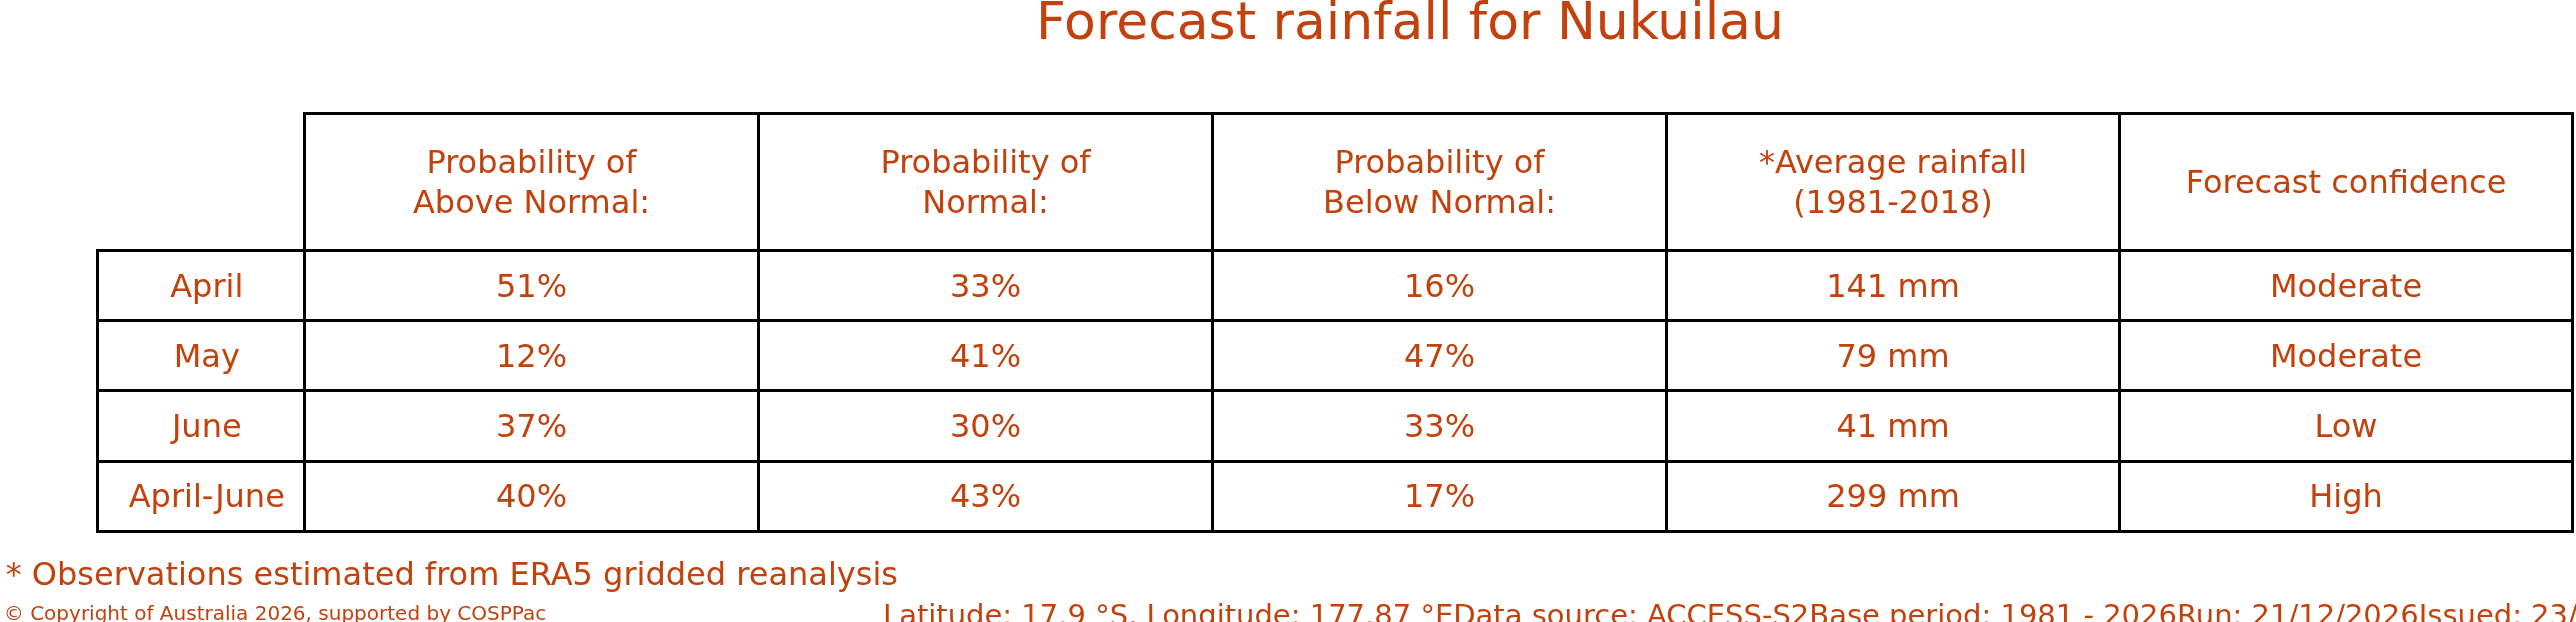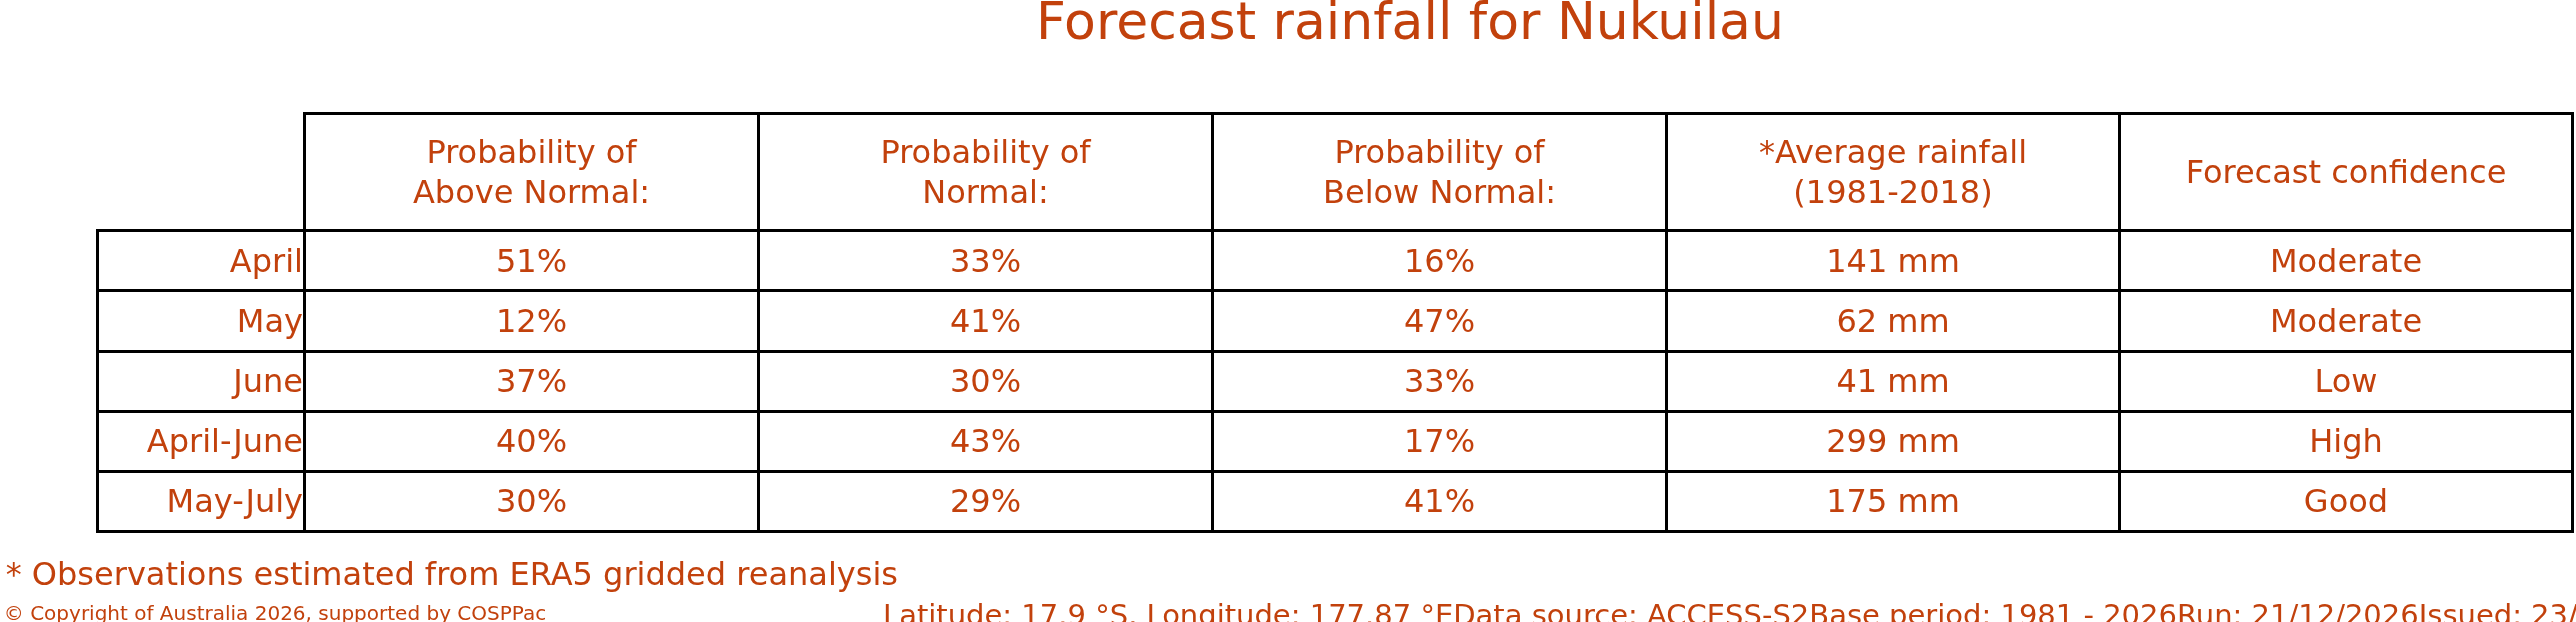--- a/index.html
+++ b/index.html
@@ -46,21 +46,21 @@
   table.forecast tr.data-row { height: 60px; }
   table.forecast th.col-header {
     line-height: 1.26;
     white-space: pre-line;
   }
   table.forecast td.ghost, table.forecast th.ghost {
     border: none;
     background: transparent;
   }
   table.forecast td.period-cell {
-    text-align: right;
+    text-align: center;
     padding-left: 11.5px;
   }
   .footnote {
     position: absolute;
     left: 5.7px;
     top: 555px;
     font-size: 32px;
     white-space: nowrap;
   }
   .copyright {
@@ -118,46 +118,38 @@
         <td>33%</td>
         <td>16%</td>
         <td>141 mm</td>
         <td>Moderate</td>
       </tr>
       <tr class="data-row">
         <td class="period-cell">May</td>
         <td>12%</td>
         <td>41%</td>
         <td>47%</td>
-        <td>62 mm</td>
+        <td>79 mm</td>
         <td>Moderate</td>
       </tr>
       <tr class="data-row">
         <td class="period-cell">June</td>
         <td>37%</td>
         <td>30%</td>
         <td>33%</td>
         <td>41 mm</td>
         <td>Low</td>
       </tr>
       <tr class="data-row">
         <td class="period-cell">April-June</td>
         <td>40%</td>
         <td>43%</td>
         <td>17%</td>
         <td>299 mm</td>
         <td>High</td>
-      </tr>
-      <tr class="data-row">
-        <td class="period-cell">May-July</td>
-        <td>30%</td>
-        <td>29%</td>
-        <td>41%</td>
-        <td>175 mm</td>
-        <td>Good</td>
       </tr>
     </tbody>
       </table>
   </div>
 
   <div class="footnote">* Observations estimated from ERA5 gridded reanalysis</div>
 
   <div class="copyright">© Copyright of Australia 2026, supported by COSPPac</div>
 
   <div class="footer-line">

